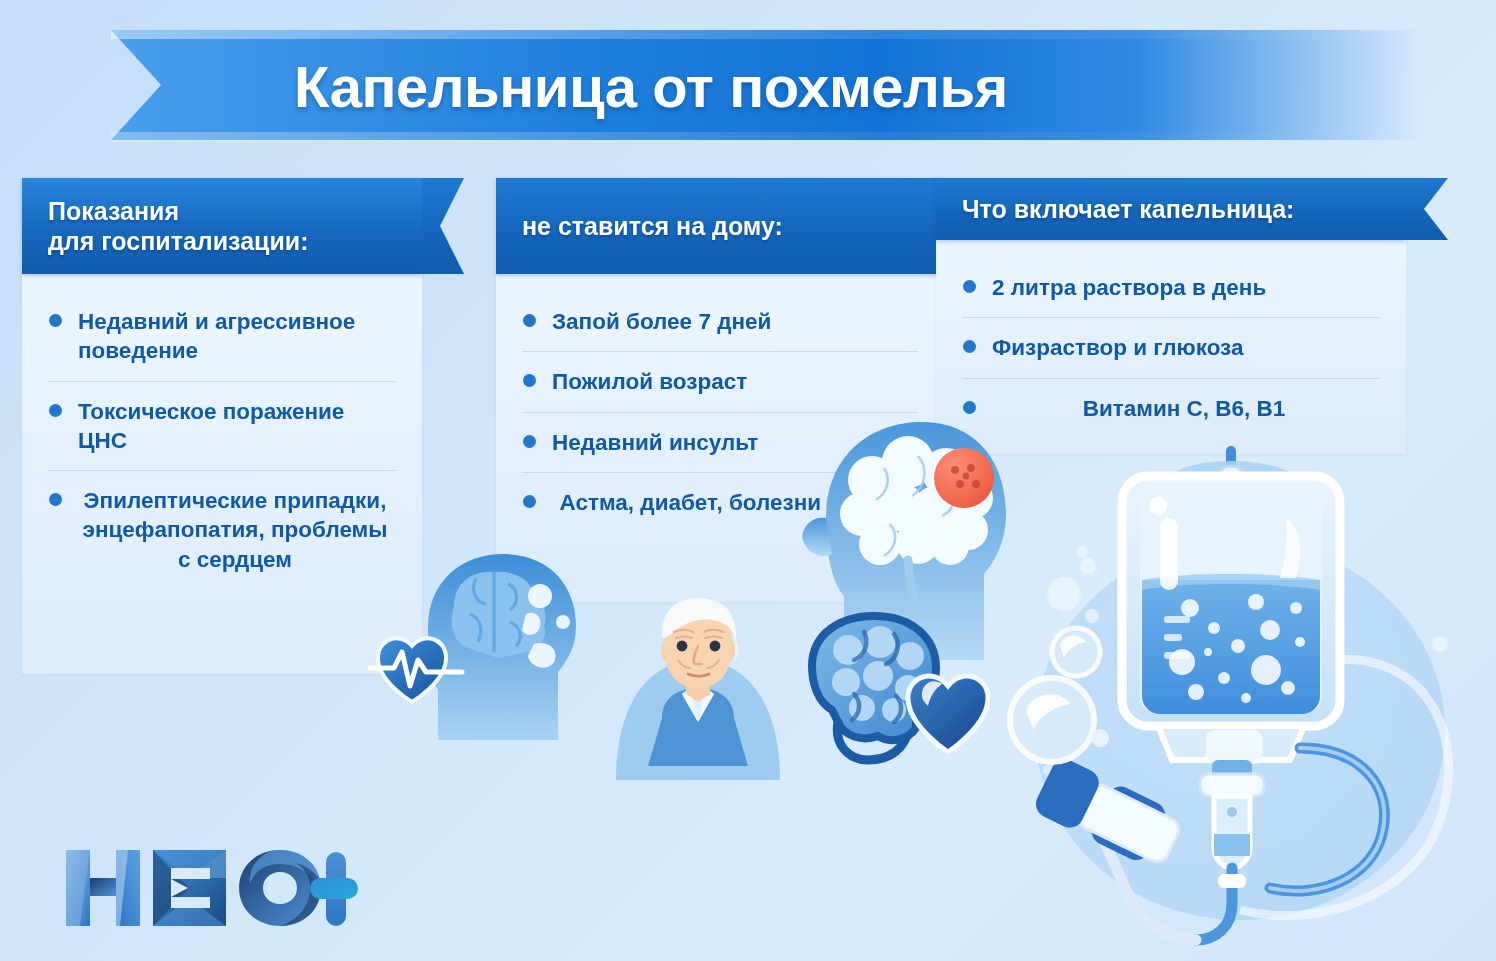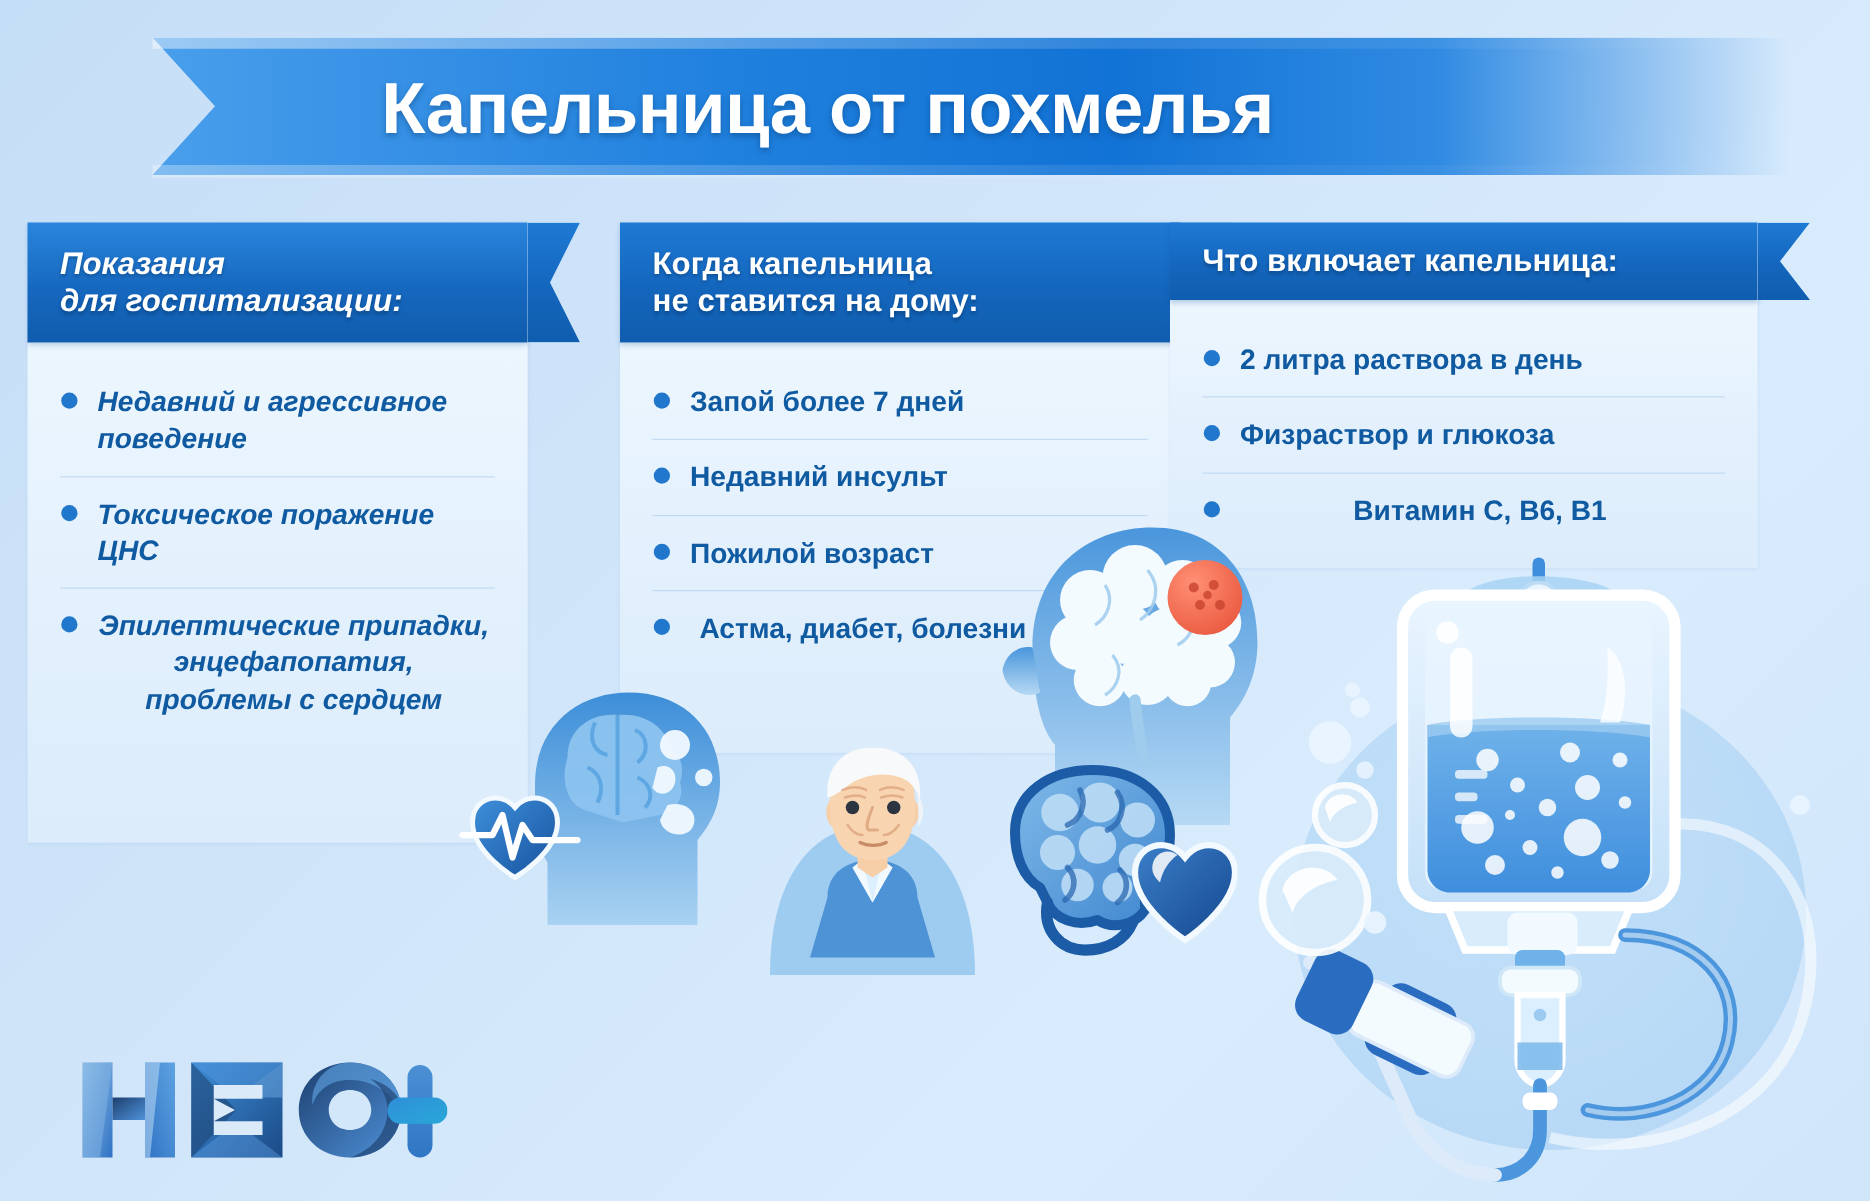--- a/index.html
+++ b/index.html
@@ -5,21 +5,21 @@
   * { margin:0; padding:0; box-sizing:border-box; }
   html,body { width:1496px; height:961px; overflow:hidden; }
   body {
     font-family:"Liberation Sans", sans-serif;
     background:linear-gradient(135deg,#c5def7 0%,#cfe4f9 35%,#d9ecfd 70%,#cfe5fa 100%);
     position:relative;
   }
 
   
   #title-banner{
-    position:absolute; left:12px; top:30px; width:1420px; height:112px;padding-left:45px;
+    position:absolute; left:1px; top:30px; width:1420px; height:112px;padding-left:45px;
   }
   .ribbon-main{
     position:absolute; inset:0;
     background:linear-gradient(90deg,#54a8ee 0%,#3e96e8 16%,#1e7fdd 42%,#1273d6 62%,#2f8ae2 80%,rgba(132,190,243,0) 100%);
     -webkit-clip-path:polygon(110px 0, 1420px 0, 1420px 110px, 110px 110px, 160px 55px);
     clip-path:polygon(110px 0, 1420px 0, 1420px 110px, 110px 110px, 160px 55px);
   }
   .ribbon-shade-top{
     position:absolute; left:110px; top:0; right:0; height:9px;
     background:linear-gradient(90deg,rgba(255,255,255,.45),rgba(255,255,255,.12) 60%,rgba(255,255,255,0));
@@ -69,21 +69,21 @@
     color:#0f5aa0; font-size:22.5px; font-weight:bold; line-height:1.30;
     border-bottom:1px solid rgba(140,185,230,.38);
   }
   ul.bullets li:last-child{ border-bottom:none;text-align:center; }
   ul.bullets li::before{
     content:""; position:absolute; left:1px; top:22px;
     width:13px; height:13px; border-radius:50%;
     background:#2077cc;
   }
 
-  #card-1{ left:22px;  top:178px; width:400px;font-style:italic; }
+  #card-1{ left:22px;  top:178px; width:400px; }
   #card-2{ left:496px; top:178px; width:448px; }
   #card-3{ left:936px; top:178px; width:470px; }
   #card-1 .card-body{ min-height:400px; }
   #card-2 .card-body{ min-height:328px; }
   #card-3 .card-body{ min-height:170px; }
 
   
   .art{ position:absolute; pointer-events:none; }
   #art-head-heart{ left:358px; top:540px; width:250px; height:200px; }
   #art-head-brain{ left:790px; top:410px; width:230px; height:250px; }
@@ -114,29 +114,28 @@
     <ul class="bullets">
       <li>Недавний и агрессивное поведение</li>
       <li>Токсическое поражение ЦНС</li>
       <li>Эпилептические припадки, энцефапопатия, проблемы с сердцем</li>
     </ul>
   </div>
 </div>
 
 <div class="card" id="card-2">
   <div class="card-head">
-    <div class="hl">Когда капельница</div>
     <div class="hl">не ставится на дому:</div>
     <div class="card-tail"></div>
   </div>
   <div class="card-body">
     <ul class="bullets">
       <li>Запой более 7 дней</li>
+      <li>Пожилой возраст</li>
       <li>Недавний инсульт</li>
-      <li>Пожилой возраст</li>
       <li>Астма, диабет, болезни сердца</li>
     </ul>
   </div>
 </div>
 
 <div class="card" id="card-3">
   <div class="card-head" style="height:62px;">
     <div class="hl">Что включает капельница:</div>
     <div class="card-tail" style="height:62px;-webkit-clip-path:polygon(0 0,42px 0,18px 50%,42px 100%,0 100%);clip-path:polygon(0 0,42px 0,18px 50%,42px 100%,0 100%);"></div>
   </div>

